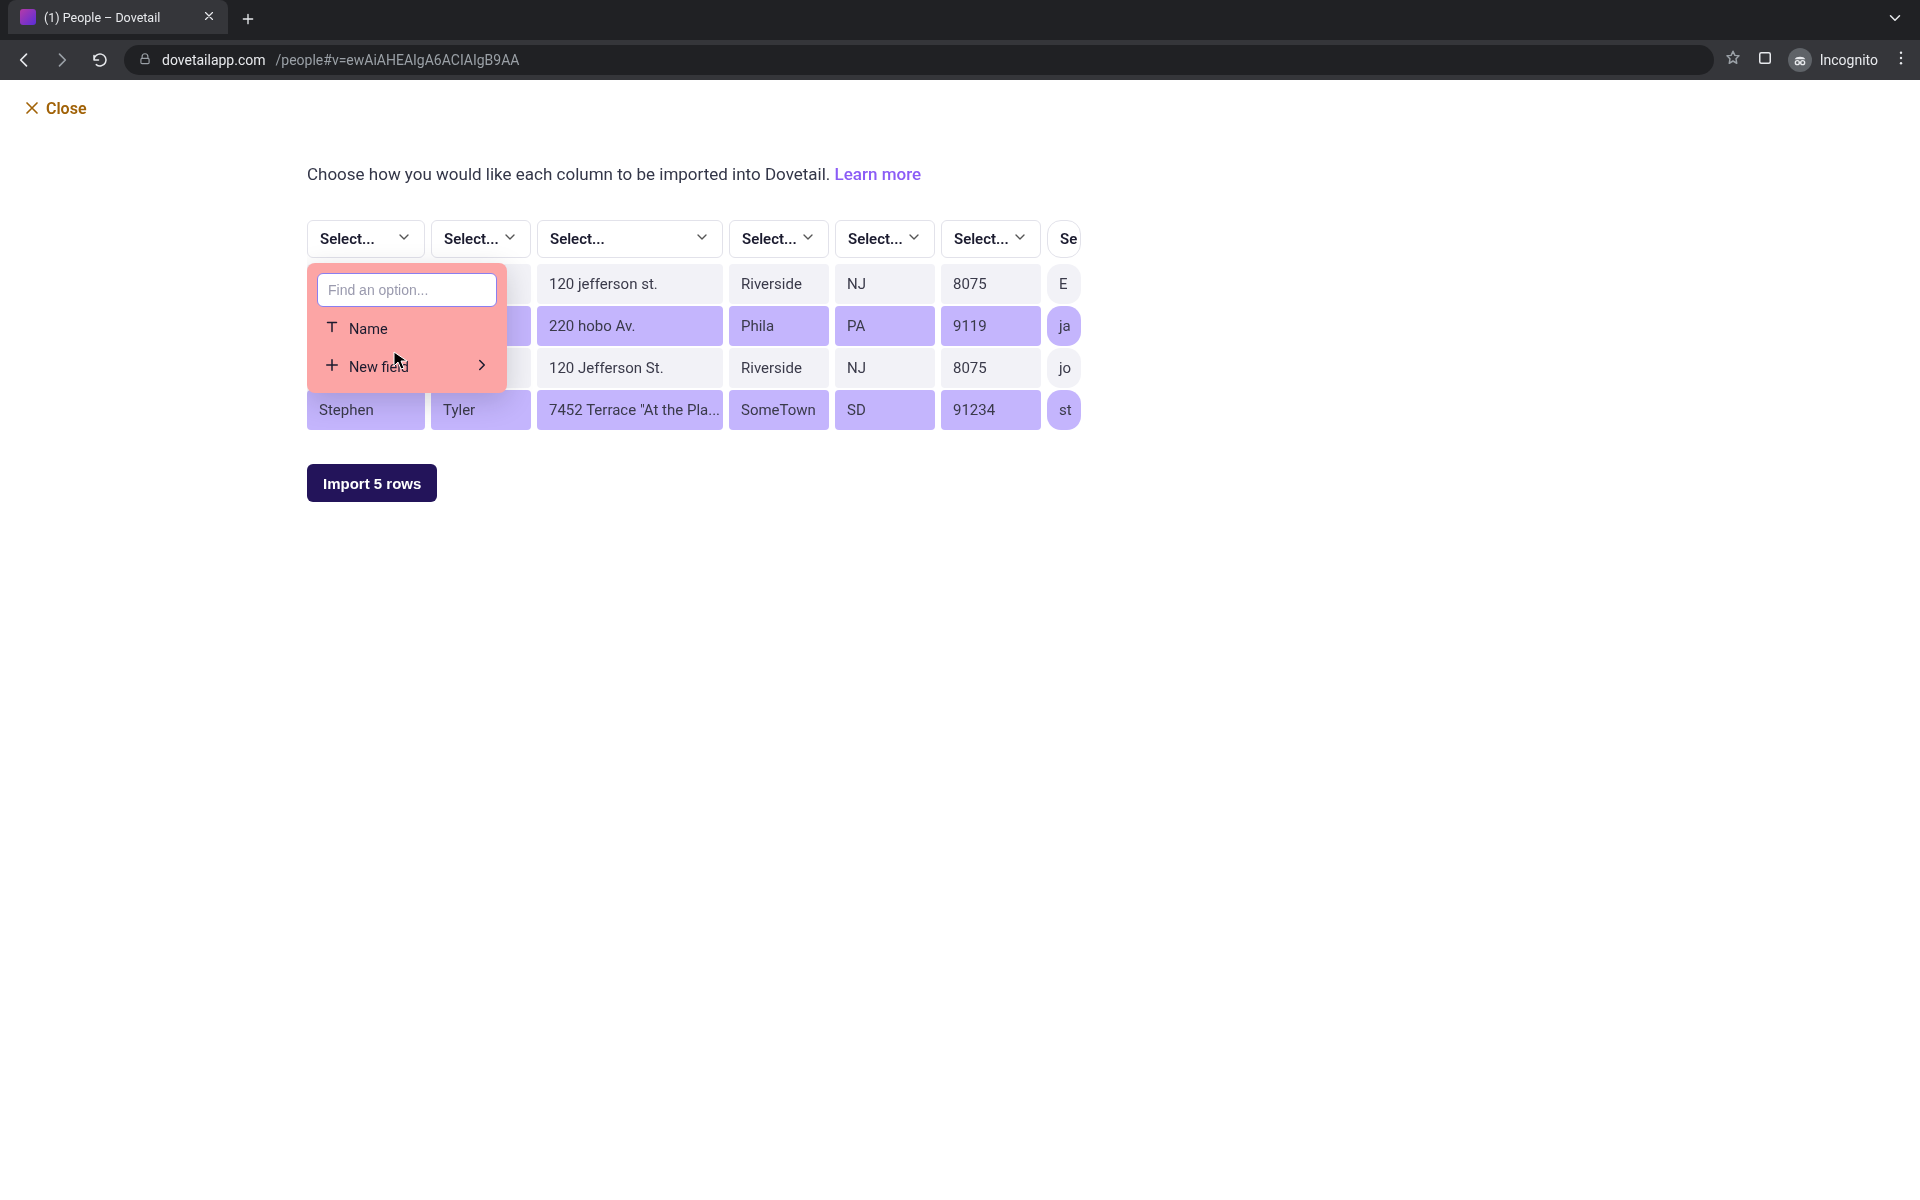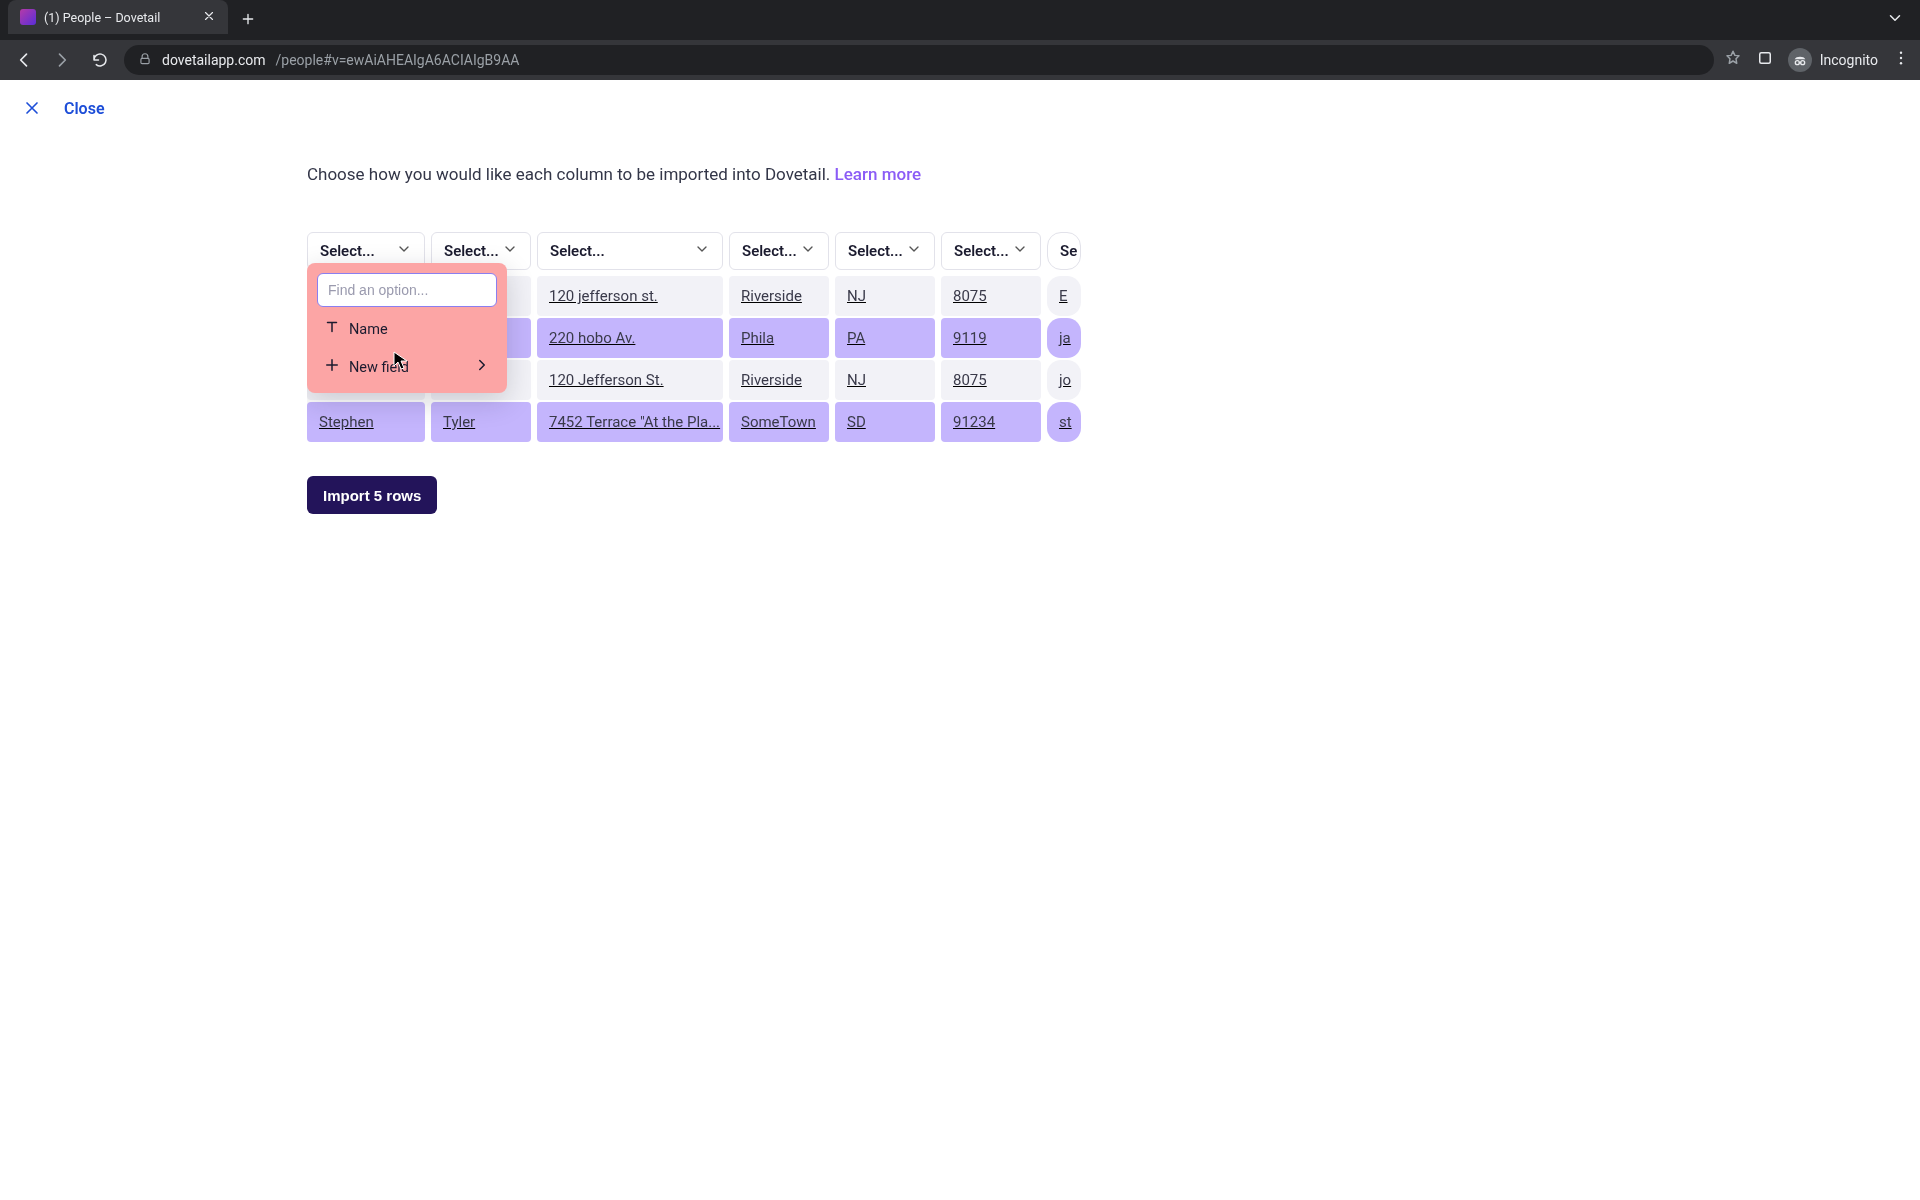--- a/index.html
+++ b/index.html
@@ -20,35 +20,35 @@
   .nav-btn.enabled { color:#e8eaed; }
   .urlbar { flex:1; background:#202124; border-radius: 20px; height: 30px; display:flex; align-items:center; padding: 0 14px; gap:10px; color:#e8eaed; font-size:14px; }
   .urlbar .lock { color:#9aa0a6; }
   .urlbar .host { color:#e8eaed; }
   .urlbar .path { color:#9aa0a6; }
   .omniright { display:flex; align-items:center; gap:14px; color:#e8eaed; }
   .incog { display:flex; align-items:center; gap:8px; font-size:14px; }
   .incog-badge { width:24px; height:24px; border-radius:50%; background:#5f6368; display:flex; align-items:center; justify-content:center; }
 
   
-  .app-close { display:flex; align-items:center; gap:22px; padding: 18px 22px; color:#1d4ed8; font-size:16px; font-weight:600; cursor:pointer; }
+  .app-close { display:flex; align-items:center; gap:4px; padding: 18px 22px; color:#a16207; font-size:16px; font-weight:600; cursor:pointer; }
   .app-close svg { width:20px; height:20px; }
 
   
   .content { width: 780px; margin-left: 307px; position: relative; }
   h1.title { font-size: 38px; font-weight: 800; color:#1b1b2f; letter-spacing: -0.5px; margin-top: 48px; }
   .subtitle { font-size: 17px; color:#333648; margin-top: 28px; }
   .subtitle a { color:#8b5cf6; text-decoration: none; font-weight:500;margin-top:26px; }
 
   
   .tablewrap { margin-top: 36px; position: relative; width: 780px; overflow: hidden; }
   .cols { display:flex; gap:6px; }
-  .colcell { background:#fff; border:1px solid #e2e2ea; border-radius:6px; height:38px; display:flex; align-items:center; justify-content:space-between; padding:0 12px; font-size:15px; color:#1b1b2f; cursor:pointer; font-weight:600;margin-top:12px; }
+  .colcell { background:#fff; border:1px solid #e2e2ea; border-radius:6px; height:38px; display:flex; align-items:center; justify-content:space-between; padding:0 12px; font-size:15px; color:#1b1b2f; cursor:pointer; font-weight:600; }
   .colcell .chev { color:#555; }
-  .datarows { margin-top:6px; display:flex; flex-direction:column; gap:2px;text-decoration:underline; }
+  .datarows { margin-top:6px; display:flex; flex-direction:column; gap:2px; }
   .datarow { display:flex; gap:6px; }
   .cell { height:40px; display:flex; align-items:center; padding:0 12px; font-size:15px; color:#3a3a4a; border-radius:4px; white-space:nowrap; overflow:hidden; text-overflow:ellipsis; }
   .row-even .cell { background:#f2f2f7; }
   .row-odd  .cell { background:#c4b5fd; }
 
   
   .w0 { width:118px; } 
   .w1 { width:100px; } 
   .w2 { width:186px; } 
   .w3 { width:100px; } 

